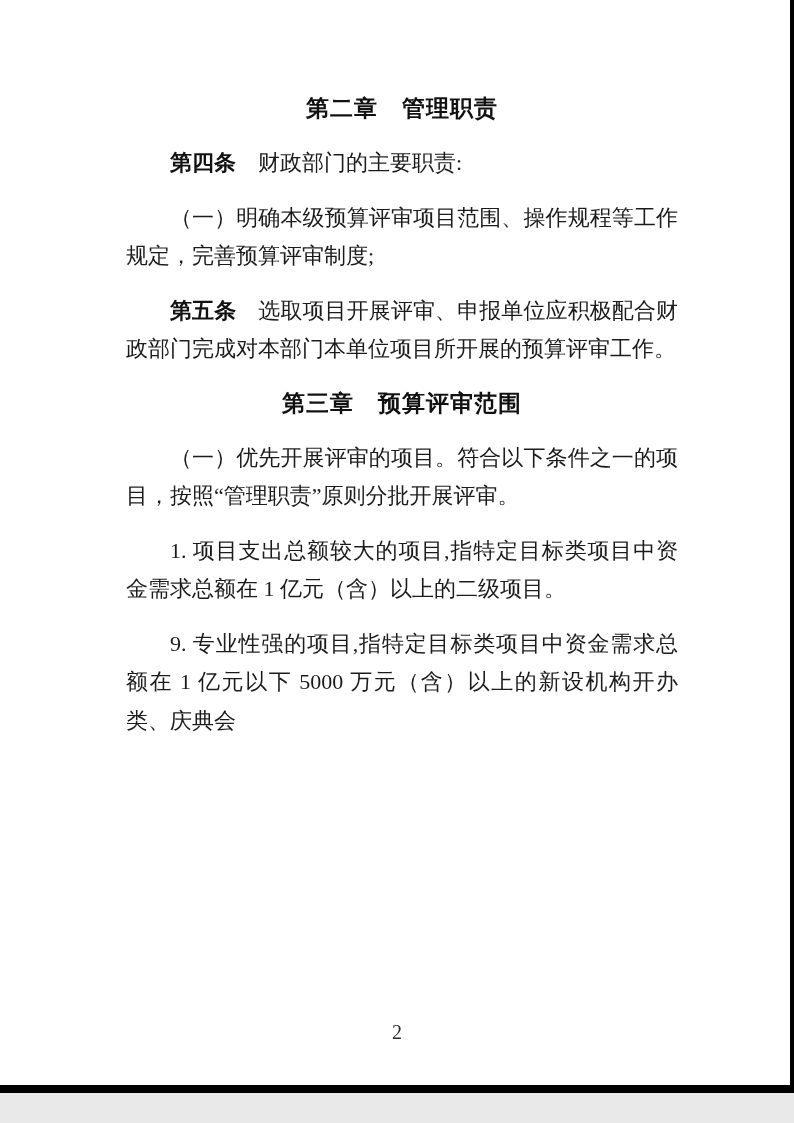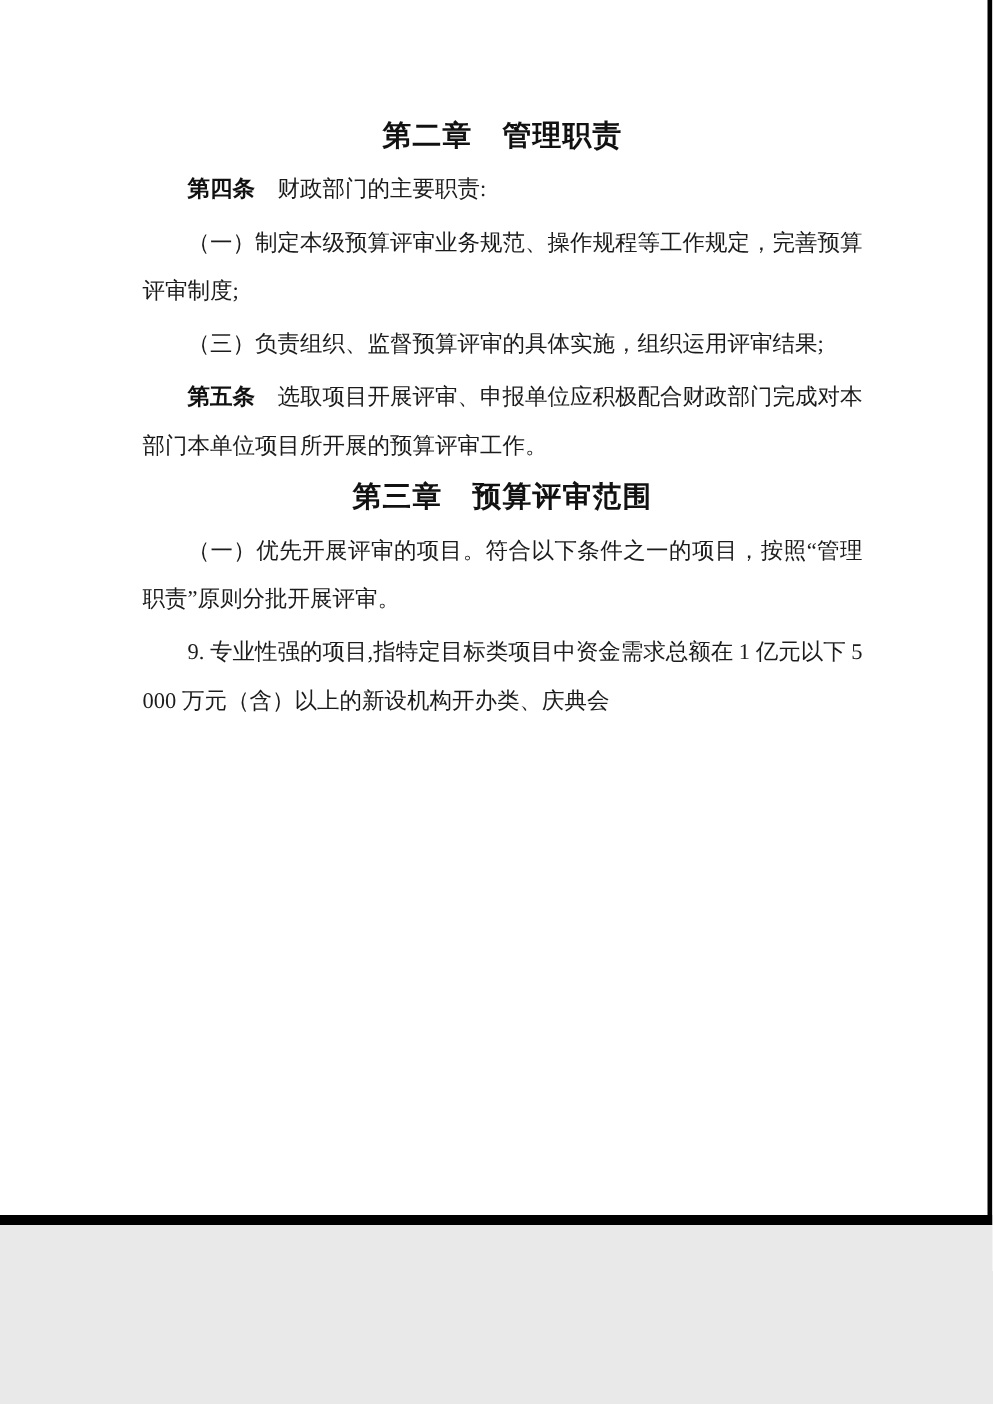--- a/index.html
+++ b/index.html
@@ -1,19 +1,19 @@
 <!DOCTYPE html>
 <html lang="zh"><head>
 <meta charset="utf-8">
 <style>
   html, body { margin: 0; padding: 0; background: #e9e9e9; }
   .page {
     position: relative;
     width: 794px;
-    height: 980px;
+    height: 1093px;
     margin: 0 auto;
     background: #ffffff;
     overflow: hidden;
     font-family: "Liberation Serif", "DejaVu Serif", serif;
     color: #1b1b1b;
   }
   .content {
     position: absolute;
     left: 110px;
     top: 90px;
@@ -23,22 +23,22 @@
     margin: 0;
     font-size: 23px;
     font-weight: 700;
     line-height: 38px;
     text-align: center;
     letter-spacing: 1px;
     color: #111111;
   }
   .section-heading.second { }
   .para {
-    margin: 4px;
-    font-size: 18px;
+    margin: 16px;
+    font-size: 22px;
     line-height: 38.5px;
     text-align: justify;
     text-indent: 2em;
     word-break: break-all;
   }
   .para .lead { font-weight: 700; color: #111111; }
   .para.numbered { margin-top: 4px; }
   .page-number {
     position: absolute;
     left: 0;
@@ -70,33 +70,33 @@
 <body>
 
 <div class="page">
 
   <div class="content">
 
     <h1 class="section-heading">第二章　管理职责</h1>
 
     <p class="para"><span class="lead">第四条</span><span>　财政部门的主要职责:</span></p>
 
-    <p class="para"><span>（一）制定本级预算评审业务规范、操作规程等工作规定，完善预算评审制度;</span></p>
+    <p class="para"><span>（一）明确本级预算评审项目范围、操作规程等工作规定，完善预算评审制度;</span></p>
 
 
-    <p class="para"><span>（三）负责组织、监督预算评审的具体实施，组织运用评审结果;</span></p>
 
 
     <p class="para"><span class="lead">第五条</span><span>　选取项目开展评审、申报单位应积极配合财政部门完成对本部门本单位项目所开展的预算评审工作。</span></p>
 
     <h1 class="section-heading second">第三章　预算评审范围</h1>
 
 
     <p class="para"><span>（一）优先开展评审的项目。符合以下条件之一的项目，按照“管理职责”原则分批开展评审。</span></p>
 
+    <p class="para numbered"><span>1. 项目支出总额较大的项目,指特定目标类项目中资金需求总额在 1 亿元（含）以上的二级项目。</span></p>
 
 
     <p class="para numbered"><span>9. 专业性强的项目,指特定目标类项目中资金需求总额在 1 亿元以下 5000 万元（含）以上的新设机构开办类、庆典会</span></p>
 
   </div>
 
   <div class="page-number">2</div>
 
   <div class="scan-edge-right"></div>
   <div class="scan-edge-bottom"></div>

